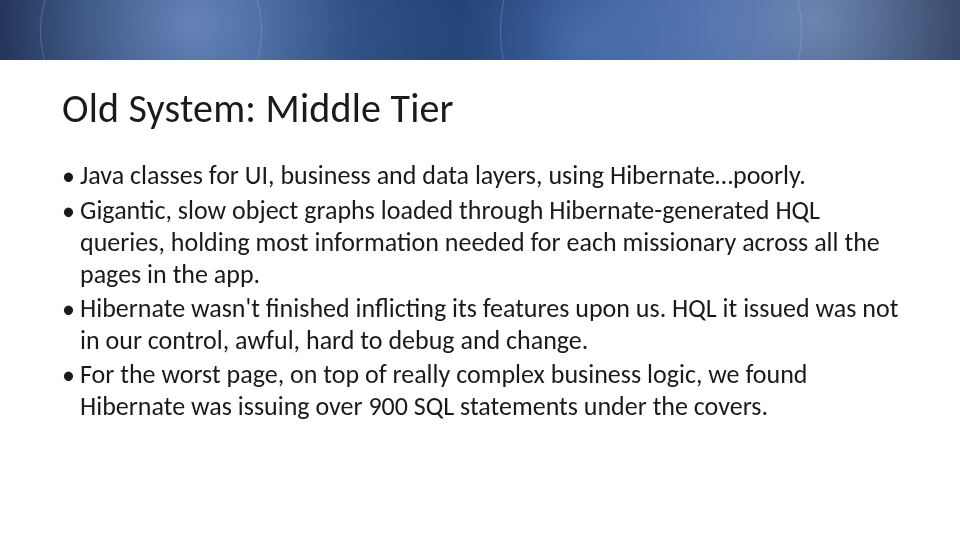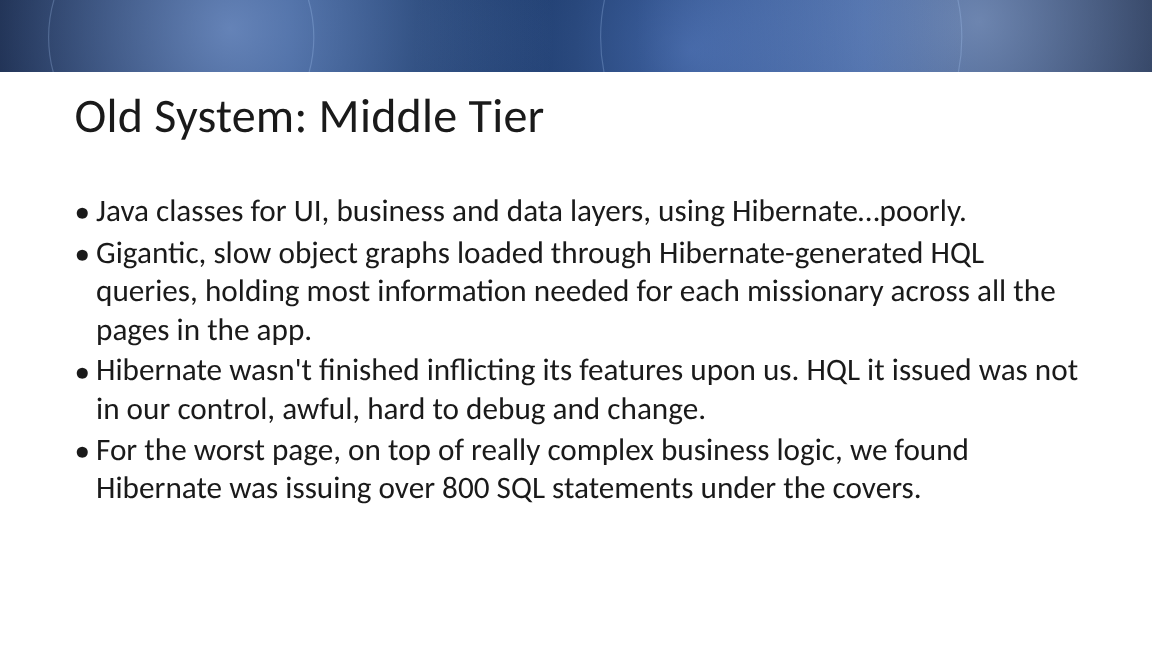--- a/index.html
+++ b/index.html
@@ -20,21 +20,21 @@
     content: "";
     position: absolute;
     border: 1px solid rgba(180,210,255,0.25);
     border-radius: 50%;
   }
   .banner::before { width: 220px; height: 220px; left: 40px; top: -80px; }
   .banner::after  { width: 300px; height: 300px; left: 500px; top: -120px; }
   .title {
     position: absolute;
     left: 62px;
-    top: 72px;
+    top: 84px;
     font-size: 40px;
     font-weight: 400;
     color: #1a1a1a;
     letter-spacing: 0.2px;
   }
   .body {
     position: absolute;
     left: 62px;
     top: 160px;
     right: 60px;
@@ -70,16 +70,16 @@
     <div class="bullet">
       <span class="dot">•</span>
       <span class="txt">Gigantic, slow object graphs loaded through Hibernate-generated HQL queries, holding most information needed for each missionary across all the pages in the app.</span>
     </div>
     <div class="bullet">
       <span class="dot">•</span>
       <span class="txt">Hibernate wasn't finished inflicting its features upon us. HQL it issued was not in our control, awful, hard to debug and change.</span>
     </div>
     <div class="bullet">
       <span class="dot">•</span>
-      <span class="txt">For the worst page, on top of really complex business logic, we found Hibernate was issuing over 800 SQL statements under the covers.</span>
+      <span class="txt">For the worst page, on top of really complex business logic, we found Hibernate was issuing over 900 SQL statements under the covers.</span>
     </div>
   </div>
 </div>
 
 </body></html>

